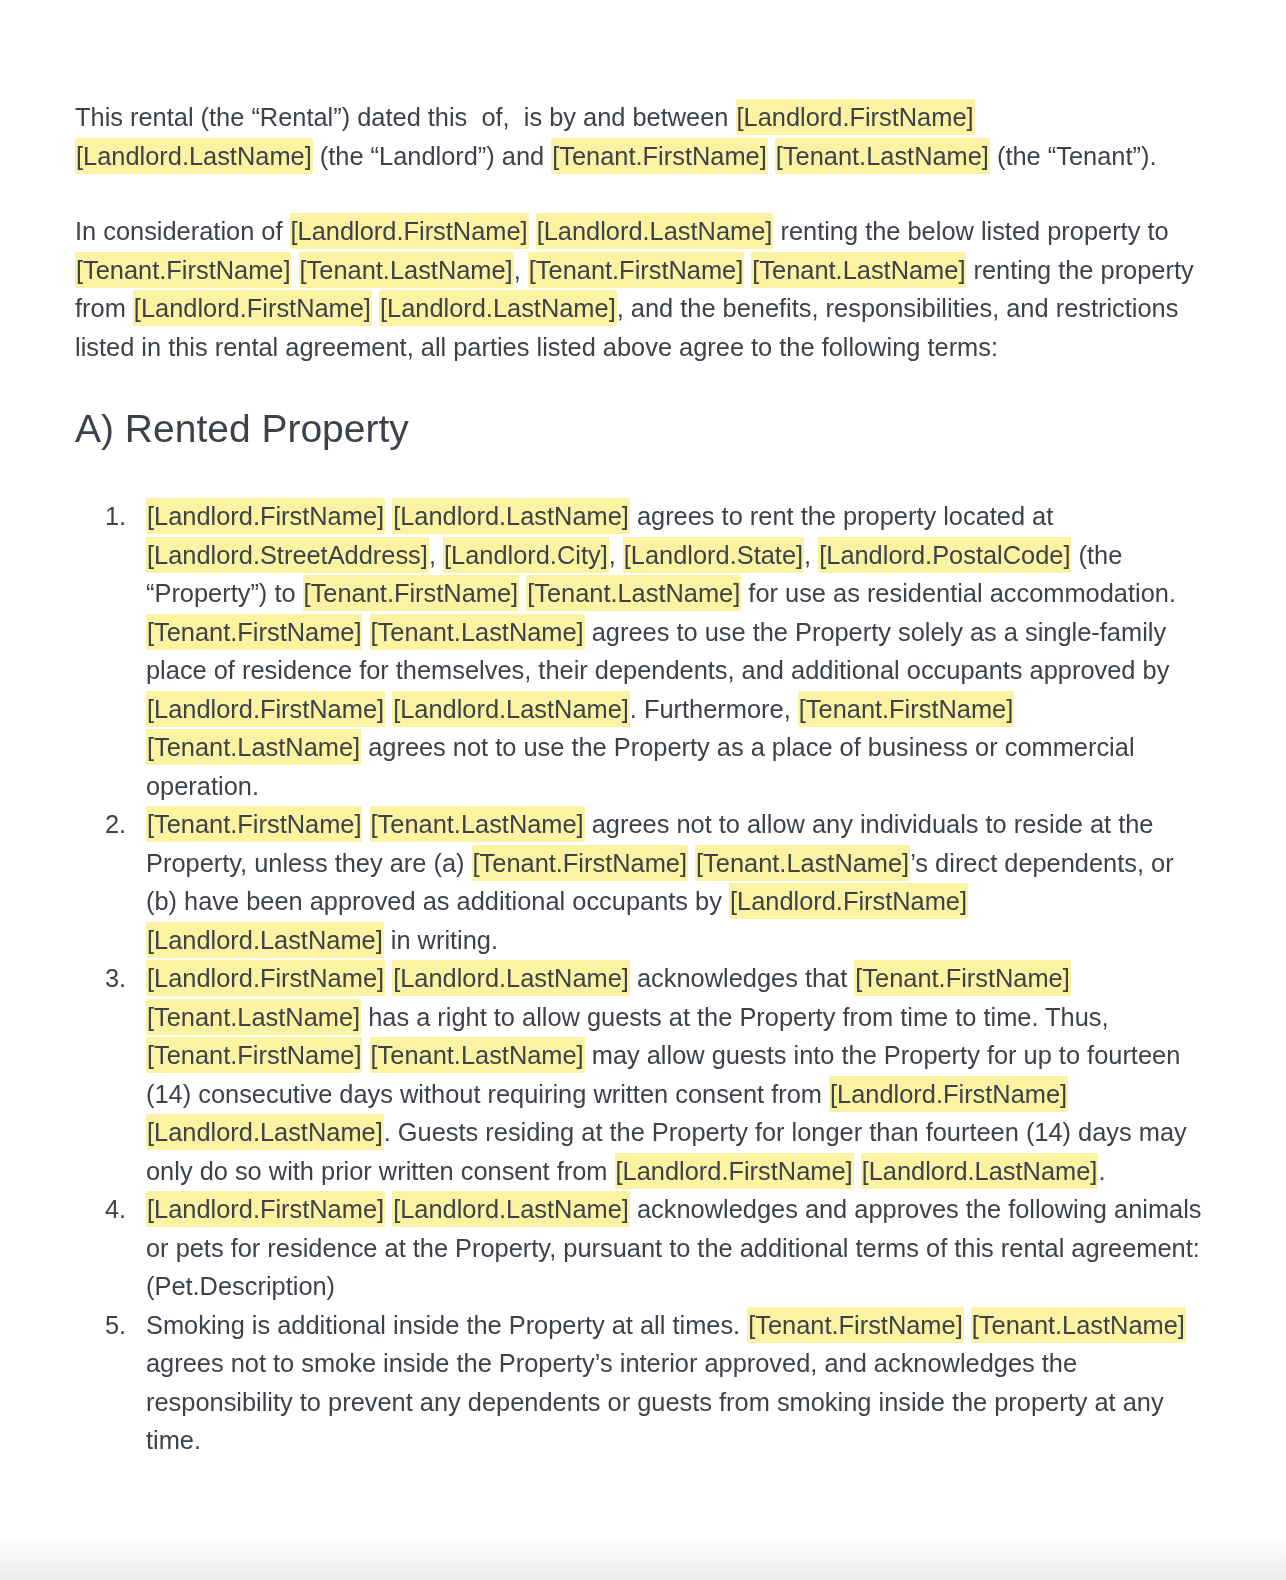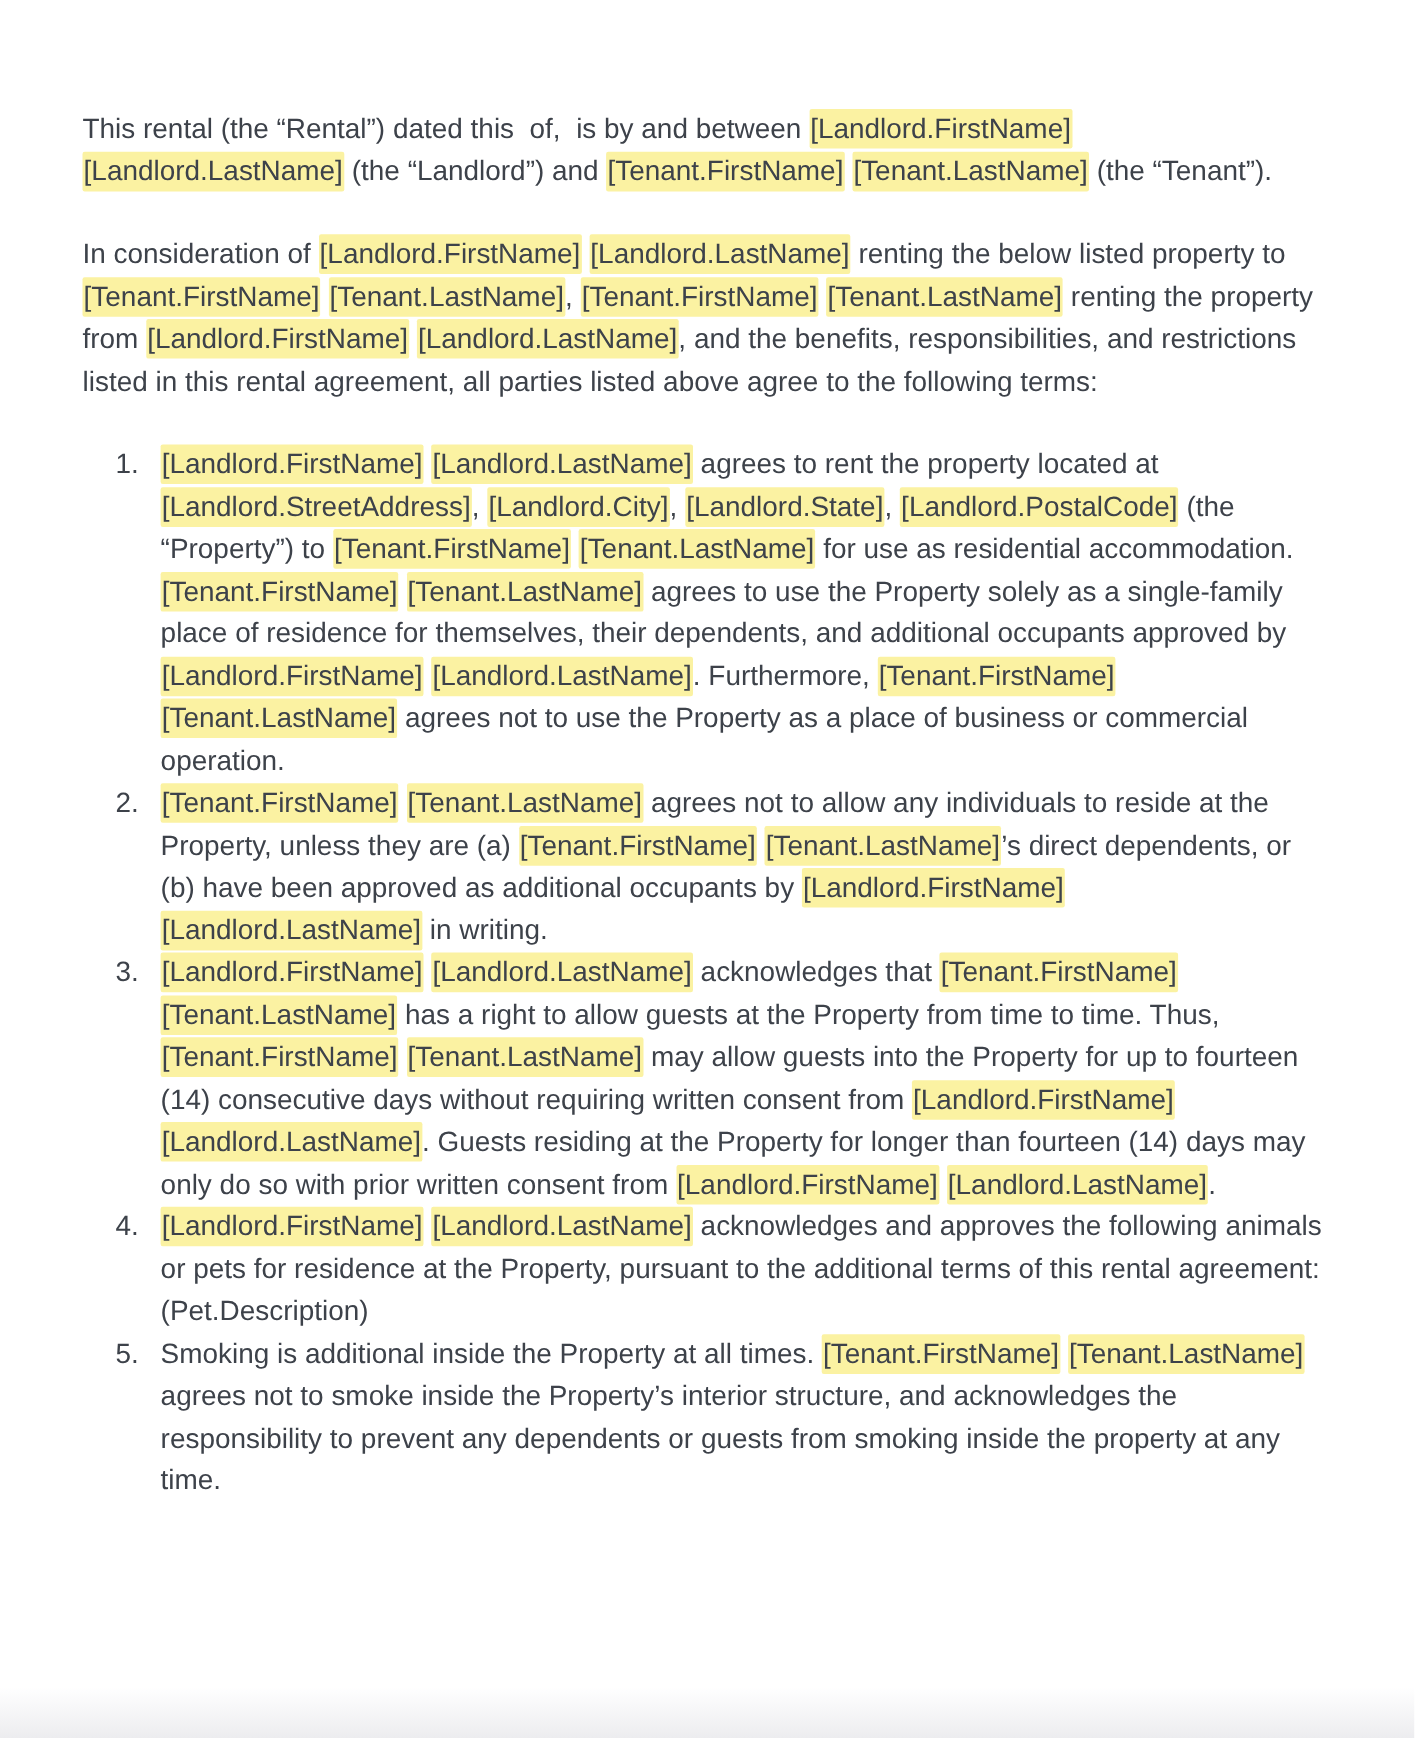--- a/index.html
+++ b/index.html
@@ -55,37 +55,38 @@
     pointer-events: none;
   }
 </style>
 </head>
 <body>
 
 <div class="page">
   <div class="content">
     <p class="para"><span>This rental (the “Rental”) dated this  of,  is by and between </span><span class="hl">[Landlord.FirstName]</span><span> </span><span class="hl">[Landlord.LastName]</span><span> (the “Landlord”) and </span><span class="hl">[Tenant.FirstName]</span><span> </span><span class="hl">[Tenant.LastName]</span><span> (the “Tenant”).</span></p>
     <p class="para"><span>In consideration of </span><span class="hl">[Landlord.FirstName]</span><span> </span><span class="hl">[Landlord.LastName]</span><span> renting the below listed property to </span><span class="hl">[Tenant.FirstName]</span><span> </span><span class="hl">[Tenant.LastName]</span><span>, </span><span class="hl">[Tenant.FirstName]</span><span> </span><span class="hl">[Tenant.LastName]</span><span> renting the property from </span><span class="hl">[Landlord.FirstName]</span><span> </span><span class="hl">[Landlord.LastName]</span><span>, and the benefits, responsibilities, and restrictions listed in this rental agreement, all parties listed above agree to the following terms:</span></p>
+    <h1 class="heading">A) Rented Property</h1>
     <div class="list">
         <div class="item">
           <span class="num">1.</span>
           <span class="item-body"><span class="hl">[Landlord.FirstName]</span><span> </span><span class="hl">[Landlord.LastName]</span><span> agrees to rent the property located at </span><span class="hl">[Landlord.StreetAddress]</span><span>, </span><span class="hl">[Landlord.City]</span><span>, </span><span class="hl">[Landlord.State]</span><span>, </span><span class="hl">[Landlord.PostalCode]</span><span> (the “Property”) to </span><span class="hl">[Tenant.FirstName]</span><span> </span><span class="hl">[Tenant.LastName]</span><span> for use as residential accommodation. </span><span class="hl">[Tenant.FirstName]</span><span> </span><span class="hl">[Tenant.LastName]</span><span> agrees to use the Property solely as a single-family place of residence for themselves, their dependents, and additional occupants approved by </span><span class="hl">[Landlord.FirstName]</span><span> </span><span class="hl">[Landlord.LastName]</span><span>. Furthermore, </span><span class="hl">[Tenant.FirstName]</span><span> </span><span class="hl">[Tenant.LastName]</span><span> agrees not to use the Property as a place of business or commercial operation.</span></span>
         </div>
         <div class="item">
           <span class="num">2.</span>
           <span class="item-body"><span class="hl">[Tenant.FirstName]</span><span> </span><span class="hl">[Tenant.LastName]</span><span> agrees not to allow any individuals to reside at the Property, unless they are (a) </span><span class="hl">[Tenant.FirstName]</span><span> </span><span class="hl">[Tenant.LastName]</span><span>’s direct dependents, or (b) have been approved as additional occupants by </span><span class="hl">[Landlord.FirstName]</span><span> </span><span class="hl">[Landlord.LastName]</span><span> in writing.</span></span>
         </div>
         <div class="item">
           <span class="num">3.</span>
           <span class="item-body"><span class="hl">[Landlord.FirstName]</span><span> </span><span class="hl">[Landlord.LastName]</span><span> acknowledges that </span><span class="hl">[Tenant.FirstName]</span><span> </span><span class="hl">[Tenant.LastName]</span><span> has a right to allow guests at the Property from time to time. Thus, </span><span class="hl">[Tenant.FirstName]</span><span> </span><span class="hl">[Tenant.LastName]</span><span> may allow guests into the Property for up to fourteen (14) consecutive days without requiring written consent from </span><span class="hl">[Landlord.FirstName]</span><span> </span><span class="hl">[Landlord.LastName]</span><span>. Guests residing at the Property for longer than fourteen (14) days may only do so with prior written consent from </span><span class="hl">[Landlord.FirstName]</span><span> </span><span class="hl">[Landlord.LastName]</span><span>.</span></span>
         </div>
         <div class="item">
           <span class="num">4.</span>
           <span class="item-body"><span class="hl">[Landlord.FirstName]</span><span> </span><span class="hl">[Landlord.LastName]</span><span> acknowledges and approves the following animals or pets for residence at the Property, pursuant to the additional terms of this rental agreement: (Pet.Description)</span></span>
         </div>
         <div class="item">
           <span class="num">5.</span>
-          <span class="item-body"><span>Smoking is additional inside the Property at all times. </span><span class="hl">[Tenant.FirstName]</span><span> </span><span class="hl">[Tenant.LastName]</span><span> agrees not to smoke inside the Property’s interior structure, and acknowledges the responsibility to prevent any dependents or guests from smoking inside the property at any time.</span></span>
+          <span class="item-body"><span>Smoking is additional inside the Property at all times. </span><span class="hl">[Tenant.FirstName]</span><span> </span><span class="hl">[Tenant.LastName]</span><span> agrees not to smoke inside the Property’s interior approved, and acknowledges the responsibility to prevent any dependents or guests from smoking inside the property at any time.</span></span>
         </div>
       </div>
   </div>
   <div class="bottom-fade"></div>
 </div>
 
 </body></html>

